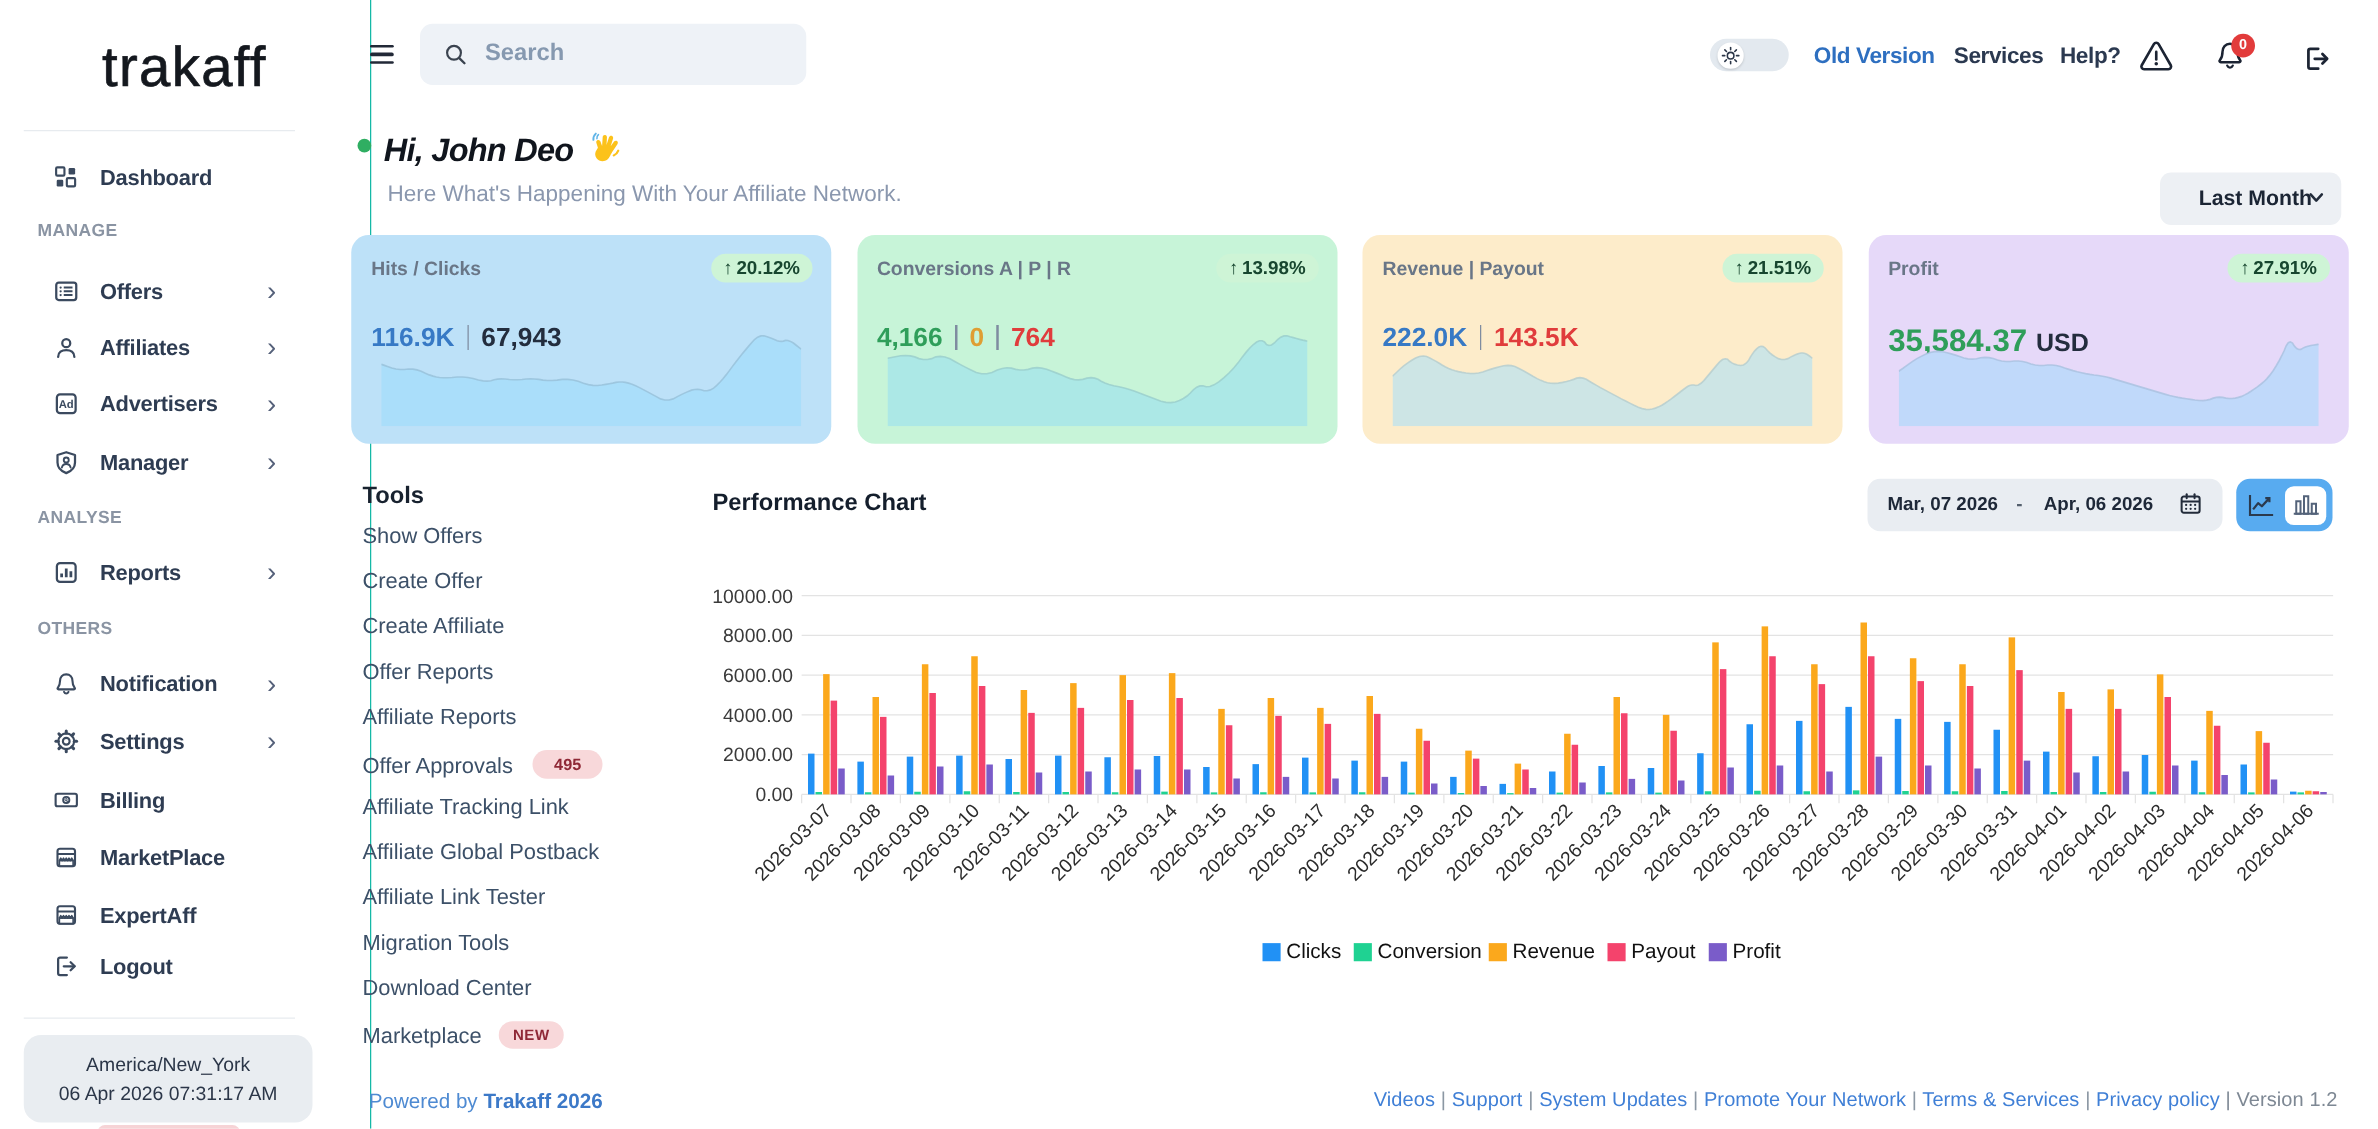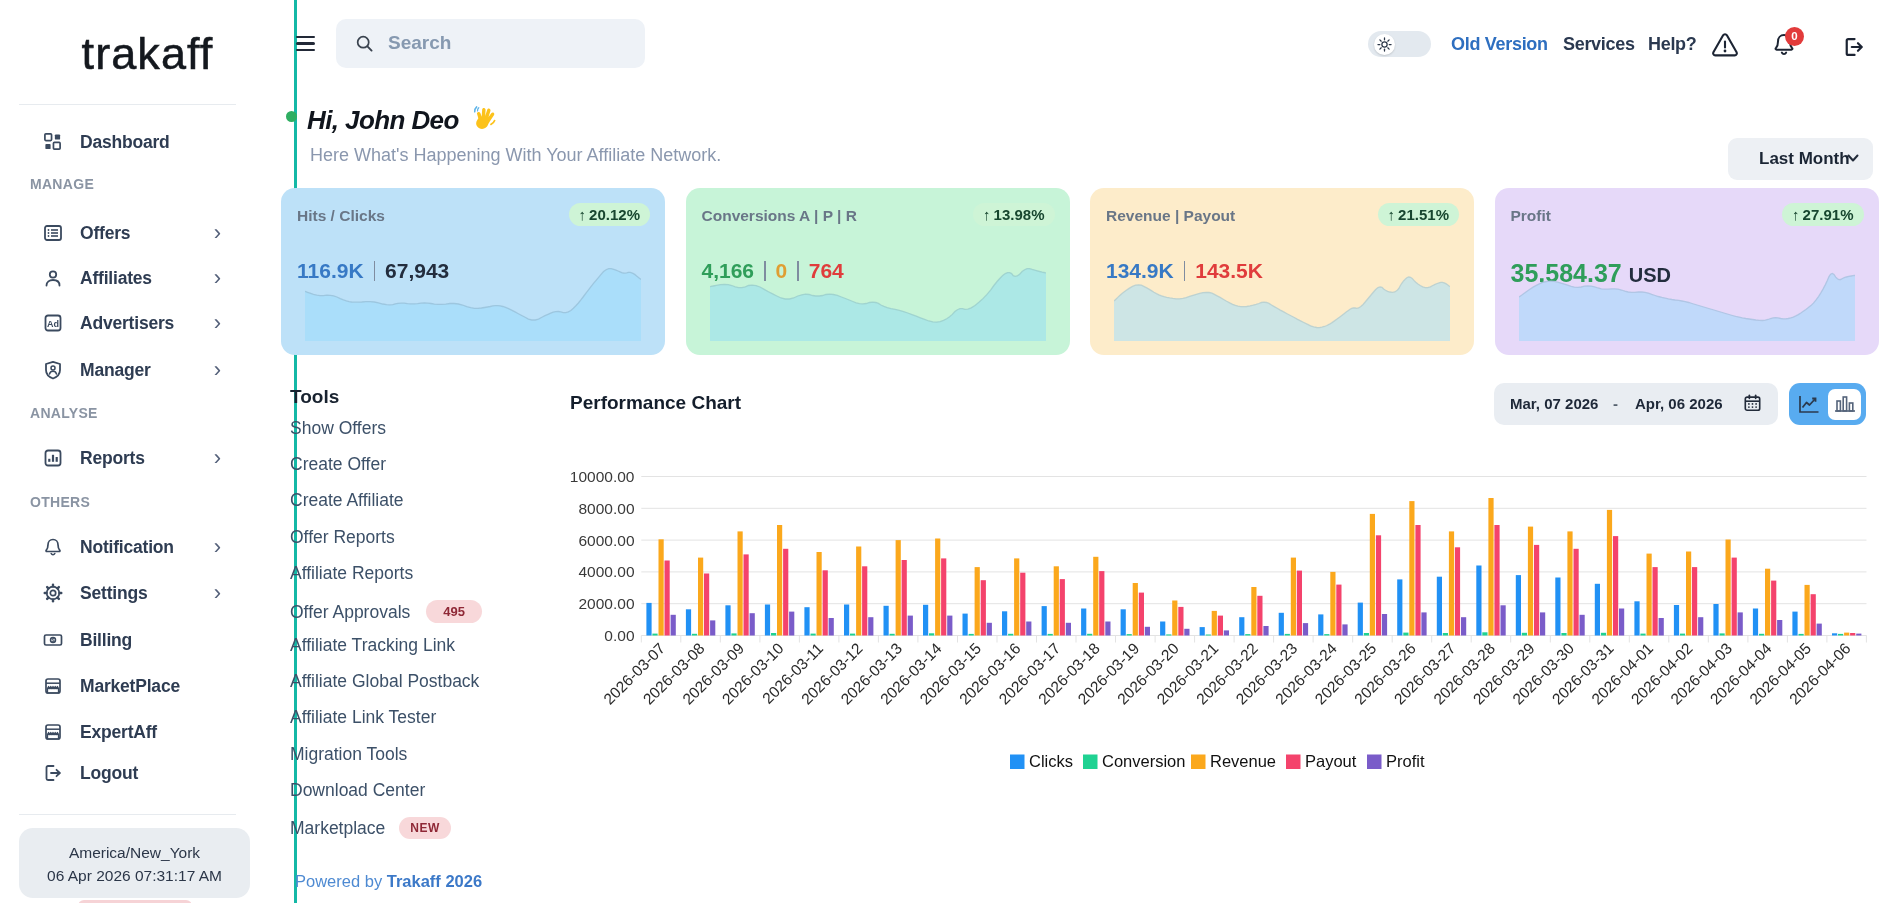--- a/index.html
+++ b/index.html
@@ -1,19 +1,19 @@
 <!DOCTYPE html>
 <html><head><meta charset="utf-8">
 <style>
 * { margin:0; padding:0; box-sizing:border-box; }
 html,body { width:1902px; height:903px; background:#fff; font-family:"Liberation Sans", sans-serif; overflow:hidden; }
 #page { position:relative; width:1902px; height:903px; }
 .abs { position:absolute; }
 
-#sidebar { position:absolute; left:0; top:0; width:297px; height:903px; border-right:3px solid #14b8a6; background:#fff; }
+#sidebar { position:absolute; left:0; top:0; width:297px; height:903px; border-right:1px solid #14b8a6; background:#fff; }
 #logo { position:absolute; left:20px; top:28px; width:255px; text-align:center; font-size:45px; font-weight:400; color:#14181e; letter-spacing:1.1px; -webkit-text-stroke:0.55px #14181e; }
 .hr { position:absolute; left:19px; width:217px; border-top:1px solid #e7ebef; }
 .mitem { position:absolute; left:43px; width:192px; height:44px; display:flex; align-items:center; }
 .micon { width:20px; height:20px; display:inline-flex; }
 .mlabel { margin-left:17px; font-size:17.5px; letter-spacing:-0.2px; color:#2e3c52; }
 .chev { position:absolute; right:14px; font-size:22px; color:#55617a; font-weight:400; line-height:1;}
 .msec { position:absolute; left:30px; font-size:14px; font-weight:700; color:#8a94a3; letter-spacing:0.3px; }
 #tzbox { position:absolute; left:19px; top:828px; width:231px; height:70px; background:#e9edf1; border-radius:14px; text-align:center; color:#2b3648; font-size:15.5px; padding-top:13px; line-height:23px; }
 #redstub { position:absolute; left:78px; top:900px; width:114px; height:12px; background:#f6d3d6; border-radius:10px; }
 
@@ -284,21 +284,21 @@
       <div class="cbadge">↑ 13.98%</div>
       <div class="cval"><span style="color:#2f9e5a">4,166</span><span class="vsep"></span><span style="color:#df9e33">0</span><span class="vsep"></span><span style="color:#e03c3c">764</span></div>
       <svg width="336" height="80" viewBox="0 0 336 80" style="position:absolute;left:24px;bottom:14px">
         <path d="M0,80 L0,25.6 L1.1,25.4 L3.2,25 L6.3,24.4 L10.5,23.6 L14.5,23.4 L18.3,23.7 L21.8,24.5 L25.2,25.9 L28.6,26.6 L31.9,26.6 L35.3,25.9 L38.6,24.5 L42.2,24.1 L46,24.6 L50,26 L54.2,28.4 L58.4,30.7 L62.6,32.9 L66.8,35 L71,37 L75.2,38 L79.4,38 L83.6,37 L87.8,35 L91.8,33.8 L95.5,33.2 L99.1,33.5 L102.5,34.5 L105.8,35 L109.2,35 L112.6,34.5 L115.9,33.5 L119.5,33.1 L123.3,33.5 L127.3,34.4 L131.5,36 L135.4,37.5 L139.2,39 L142.8,40.5 L146.2,41.9 L149.5,42.7 L152.9,42.9 L156.2,42.5 L159.6,41.5 L162.8,41.1 L165.7,41.5 L168.4,42.4 L170.9,44 L173.9,45.4 L177.2,46.6 L181,47.6 L185.2,48.4 L189.4,49.4 L193.6,50.6 L197.8,52 L202,53.6 L206.2,55.2 L210.4,56.8 L214.6,58.4 L218.8,60 L222.8,60.9 L226.6,61.1 L230.2,60.6 L233.5,59.4 L236.7,57.8 L239.6,55.8 L242.3,53.4 L244.9,50.6 L247.4,48.7 L249.9,47.7 L252.4,47.6 L254.9,48.4 L257.9,48.2 L261.2,46.9 L265,44.5 L269.2,41.1 L273.2,37.4 L277,33.4 L280.6,29.1 L283.9,24.5 L287.1,20.5 L290,17.2 L292.7,14.6 L295.3,12.6 L297.6,11.6 L299.7,11.6 L301.6,12.6 L303.2,14.6 L305.1,15.4 L307.2,15 L309.5,13.4 L312.1,10.6 L314.6,8.7 L317.1,7.7 L319.6,7.6 L322.1,8.4 L324.7,9.1 L327.2,9.8 L329.7,10.5 L332.2,11.1 L334.1,11.5 L335.4,11.8 L336,12 L336,80 Z" fill="#ace8e6"></path>
         <path d="M0,25.6 L1.1,25.4 L3.2,25 L6.3,24.4 L10.5,23.6 L14.5,23.4 L18.3,23.7 L21.8,24.5 L25.2,25.9 L28.6,26.6 L31.9,26.6 L35.3,25.9 L38.6,24.5 L42.2,24.1 L46,24.6 L50,26 L54.2,28.4 L58.4,30.7 L62.6,32.9 L66.8,35 L71,37 L75.2,38 L79.4,38 L83.6,37 L87.8,35 L91.8,33.8 L95.5,33.2 L99.1,33.5 L102.5,34.5 L105.8,35 L109.2,35 L112.6,34.5 L115.9,33.5 L119.5,33.1 L123.3,33.5 L127.3,34.4 L131.5,36 L135.4,37.5 L139.2,39 L142.8,40.5 L146.2,41.9 L149.5,42.7 L152.9,42.9 L156.2,42.5 L159.6,41.5 L162.8,41.1 L165.7,41.5 L168.4,42.4 L170.9,44 L173.9,45.4 L177.2,46.6 L181,47.6 L185.2,48.4 L189.4,49.4 L193.6,50.6 L197.8,52 L202,53.6 L206.2,55.2 L210.4,56.8 L214.6,58.4 L218.8,60 L222.8,60.9 L226.6,61.1 L230.2,60.6 L233.5,59.4 L236.7,57.8 L239.6,55.8 L242.3,53.4 L244.9,50.6 L247.4,48.7 L249.9,47.7 L252.4,47.6 L254.9,48.4 L257.9,48.2 L261.2,46.9 L265,44.5 L269.2,41.1 L273.2,37.4 L277,33.4 L280.6,29.1 L283.9,24.5 L287.1,20.5 L290,17.2 L292.7,14.6 L295.3,12.6 L297.6,11.6 L299.7,11.6 L301.6,12.6 L303.2,14.6 L305.1,15.4 L307.2,15 L309.5,13.4 L312.1,10.6 L314.6,8.7 L317.1,7.7 L319.6,7.6 L322.1,8.4 L324.7,9.1 L327.2,9.8 L329.7,10.5 L332.2,11.1 L334.1,11.5 L335.4,11.8 L336,12" fill="none" stroke="#9bcfcc" stroke-width="1.3" opacity="0.85"></path>
       </svg>
     </div>
     <div class="card" style="left:1090px;background:#fdecca">
       <div class="ctitle">Revenue | Payout</div>
       <div class="cbadge">↑ 21.51%</div>
-      <div class="cval"><span style="color:#3779c5">134.9K</span><span class="vsep"></span><span style="color:#e03c3c">143.5K</span></div>
+      <div class="cval"><span style="color:#3779c5">222.0K</span><span class="vsep"></span><span style="color:#e03c3c">143.5K</span></div>
       <svg width="336" height="80" viewBox="0 0 336 80" style="position:absolute;left:24px;bottom:14px">
         <path d="M0,80 L0,40 L0.6,39.4 L1.9,38.2 L3.8,36.4 L6.3,34 L9,31.7 L12,29.5 L15.1,27.4 L18.5,25.4 L21.6,24.2 L24.6,23.8 L27.3,24.2 L29.8,25.4 L32.3,26.7 L34.9,28.1 L37.4,29.6 L39.9,31.2 L42.4,32.6 L44.9,33.8 L47.5,34.8 L50,35.6 L52.7,36.3 L55.7,36.9 L58.8,37.4 L62.2,37.8 L65.5,37.8 L68.9,37.4 L72.2,36.6 L75.6,35.4 L79,34.3 L82.3,33.3 L85.7,32.4 L89,31.6 L92.2,31.3 L95.1,31.5 L97.9,32.2 L100.4,33.4 L103.1,34.8 L106.1,36.4 L109.2,38.2 L112.6,40.2 L115.7,41.9 L118.6,43.3 L121.4,44.4 L123.9,45.2 L126.6,45.6 L129.6,45.7 L132.7,45.5 L136.1,44.9 L139.2,44.2 L142.2,43.4 L144.9,42.5 L147.4,41.5 L149.9,41.1 L152.5,41.5 L155,42.4 L157.5,44 L160.2,45.6 L163.2,47.3 L166.3,49.1 L169.7,50.9 L173,52.7 L176.4,54.5 L179.8,56.3 L183.1,58.1 L186.5,59.8 L189.8,61.5 L193.2,63.2 L196.6,64.8 L199.7,65.9 L202.7,66.5 L205.4,66.6 L207.9,66.2 L210.4,65.5 L212.9,64.5 L215.5,63.2 L218,61.6 L220.5,59.9 L223,58.1 L225.5,56.2 L228.1,54.2 L230.4,52.4 L232.5,50.8 L234.4,49.4 L236,48.2 L237.7,47.4 L239.4,47 L241.1,47 L242.8,47.4 L244.7,47 L246.8,45.6 L249.1,43.5 L251.6,40.5 L254.1,37.5 L256.6,34.5 L259.1,31.5 L261.7,28.5 L264,26.6 L266.1,26 L268,26.4 L269.6,28 L271.5,29.3 L273.6,30.3 L275.9,31 L278.5,31.4 L280.8,31 L282.9,29.6 L284.8,27.5 L286.4,24.5 L288.1,21.9 L289.8,19.7 L291.5,17.9 L293.2,16.5 L294.8,16 L296.5,16.3 L298.2,17.4 L299.9,19.4 L301.8,21.3 L303.9,23 L306.2,24.5 L308.7,25.9 L311.2,26.6 L313.7,26.6 L316.3,25.9 L318.8,24.5 L321.1,23.4 L323.2,22.5 L325.1,21.8 L326.8,21.4 L328.4,21.4 L330.1,21.8 L331.8,22.6 L333.5,23.8 L334.7,24.7 L335.6,25.3 L336,25.6 L336,80 Z" fill="#cde5e5"></path>
         <path d="M0,40 L0.6,39.4 L1.9,38.2 L3.8,36.4 L6.3,34 L9,31.7 L12,29.5 L15.1,27.4 L18.5,25.4 L21.6,24.2 L24.6,23.8 L27.3,24.2 L29.8,25.4 L32.3,26.7 L34.9,28.1 L37.4,29.6 L39.9,31.2 L42.4,32.6 L44.9,33.8 L47.5,34.8 L50,35.6 L52.7,36.3 L55.7,36.9 L58.8,37.4 L62.2,37.8 L65.5,37.8 L68.9,37.4 L72.2,36.6 L75.6,35.4 L79,34.3 L82.3,33.3 L85.7,32.4 L89,31.6 L92.2,31.3 L95.1,31.5 L97.9,32.2 L100.4,33.4 L103.1,34.8 L106.1,36.4 L109.2,38.2 L112.6,40.2 L115.7,41.9 L118.6,43.3 L121.4,44.4 L123.9,45.2 L126.6,45.6 L129.6,45.7 L132.7,45.5 L136.1,44.9 L139.2,44.2 L142.2,43.4 L144.9,42.5 L147.4,41.5 L149.9,41.1 L152.5,41.5 L155,42.4 L157.5,44 L160.2,45.6 L163.2,47.3 L166.3,49.1 L169.7,50.9 L173,52.7 L176.4,54.5 L179.8,56.3 L183.1,58.1 L186.5,59.8 L189.8,61.5 L193.2,63.2 L196.6,64.8 L199.7,65.9 L202.7,66.5 L205.4,66.6 L207.9,66.2 L210.4,65.5 L212.9,64.5 L215.5,63.2 L218,61.6 L220.5,59.9 L223,58.1 L225.5,56.2 L228.1,54.2 L230.4,52.4 L232.5,50.8 L234.4,49.4 L236,48.2 L237.7,47.4 L239.4,47 L241.1,47 L242.8,47.4 L244.7,47 L246.8,45.6 L249.1,43.5 L251.6,40.5 L254.1,37.5 L256.6,34.5 L259.1,31.5 L261.7,28.5 L264,26.6 L266.1,26 L268,26.4 L269.6,28 L271.5,29.3 L273.6,30.3 L275.9,31 L278.5,31.4 L280.8,31 L282.9,29.6 L284.8,27.5 L286.4,24.5 L288.1,21.9 L289.8,19.7 L291.5,17.9 L293.2,16.5 L294.8,16 L296.5,16.3 L298.2,17.4 L299.9,19.4 L301.8,21.3 L303.9,23 L306.2,24.5 L308.7,25.9 L311.2,26.6 L313.7,26.6 L316.3,25.9 L318.8,24.5 L321.1,23.4 L323.2,22.5 L325.1,21.8 L326.8,21.4 L328.4,21.4 L330.1,21.8 L331.8,22.6 L333.5,23.8 L334.7,24.7 L335.6,25.3 L336,25.6" fill="none" stroke="#b6cecf" stroke-width="1.3" opacity="0.85"></path>
       </svg>
     </div>
     <div class="card" style="left:1494.5px;background:#e6d9f9">
       <div class="ctitle">Profit</div>
       <div class="cbadge">↑ 27.91%</div>
       <div class="cval"><span style="color:#2f9e5a;font-size:25px">35,584.37</span><span style="color:#232d3e;font-size:20px;font-weight:700;margin-left:7px">USD</span></div>
       <svg width="336" height="80" viewBox="0 0 336 80" style="position:absolute;left:24px;bottom:14px">
@@ -596,13 +596,14 @@
 <rect x="1083" y="754.5" width="14.5" height="14.5" fill="#1fd292"></rect>
 <text x="1102" y="766.5" font-family="Liberation Sans, sans-serif" font-size="16.5" fill="#111">Conversion</text>
 <rect x="1191" y="754.5" width="14.5" height="14.5" fill="#fba81c"></rect>
 <text x="1210" y="766.5" font-family="Liberation Sans, sans-serif" font-size="16.5" fill="#111">Revenue</text>
 <rect x="1286" y="754.5" width="14.5" height="14.5" fill="#f4436c"></rect>
 <text x="1305" y="766.5" font-family="Liberation Sans, sans-serif" font-size="16.5" fill="#111">Payout</text>
 <rect x="1367" y="754.5" width="14.5" height="14.5" fill="#7a5cc9"></rect>
 <text x="1386" y="766.5" font-family="Liberation Sans, sans-serif" font-size="16.5" fill="#111">Profit</text>
 </svg>
 
+<div id="footer"><a>Videos</a> | <a>Support</a> | <a>System Updates</a> | <a>Promote Your Network</a> | <a>Terms &amp; Services</a> | <a>Privacy policy</a> <span class="ver">| Version 1.2</span></div>
 
 </div>
 </body></html>

